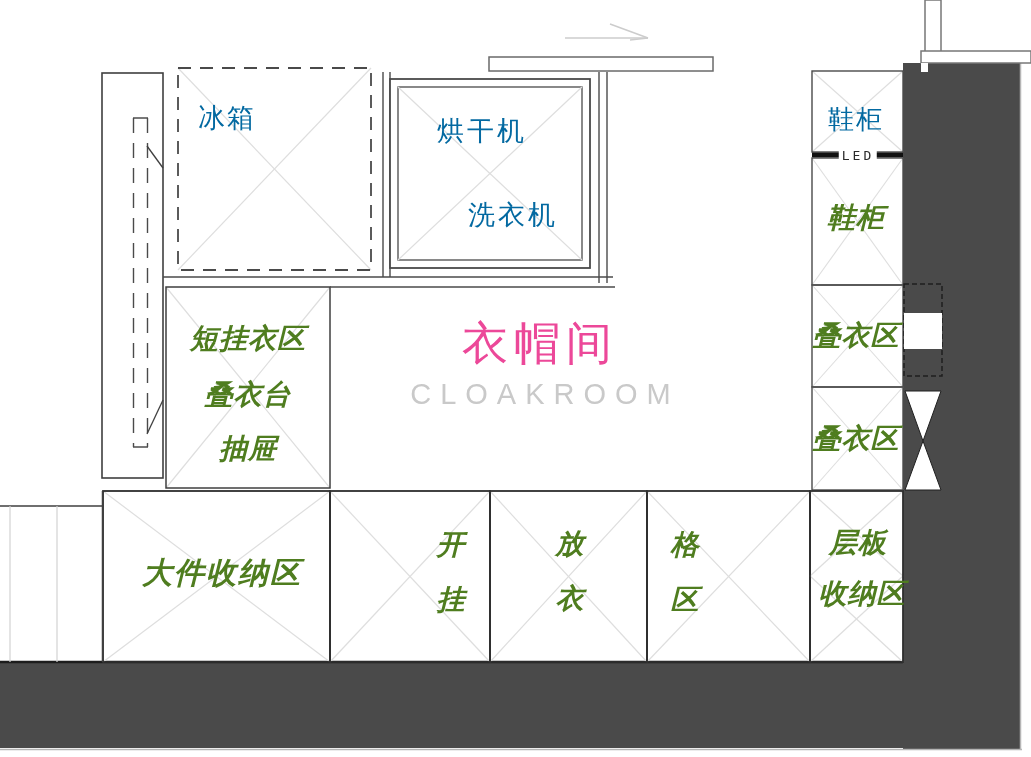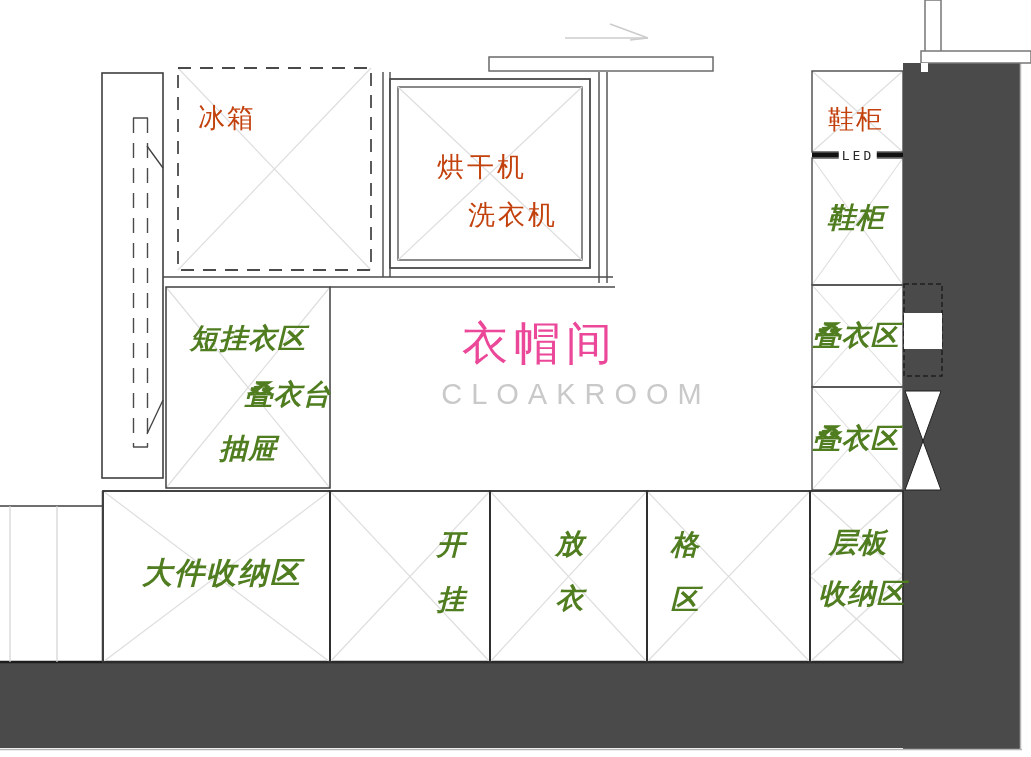--- a/index.html
+++ b/index.html
@@ -2,21 +2,21 @@
 <html><head>
 <meta charset="utf-8">
 <style>
   html,body{margin:0;padding:0;background:#fff;}
   .canvas{
     position:relative; width:1031px; height:757px; background:#ffffff;
     overflow:hidden; font-family:"Liberation Sans", sans-serif;
   }
   .canvas svg{position:absolute;left:0;top:0;}
   .lbl{position:absolute; transform:translate(-50%,-50%); white-space:nowrap; line-height:1;}
-  .cad{ font-family:"Liberation Serif","DejaVu Serif",serif; color:#c2410c; }
+  .cad{ font-family:"Liberation Serif","DejaVu Serif",serif; color:#0369a1; }
   .fridge-lbl{font-size:27px; letter-spacing:2px;}
   .appl-lbl{font-size:27px; letter-spacing:3px;}
   .shoe-lbl{font-size:26px; letter-spacing:2px;}
   .title-cn{font-size:46px; letter-spacing:6px; color:#ec4899;}
   .title-en{
     font-family:"Liberation Sans",sans-serif; font-size:29px; color:#c9c9c9;
     letter-spacing:9px; font-weight:400;
   }
   .green{
     color:#4f7d1f; font-weight:700; font-style:italic;
@@ -166,34 +166,34 @@
     <g>
       <line x1="0" y1="506" x2="102" y2="506" stroke="#3f3f3f" stroke-width="1.5"></line>
       <line x1="10" y1="506" x2="10" y2="662" stroke="#d2d2d2" stroke-width="1.2"></line>
       <line x1="57" y1="506" x2="57" y2="662" stroke="#d2d2d2" stroke-width="1.2"></line>
       <line x1="102.5" y1="491" x2="102.5" y2="662" stroke="#3f3f3f" stroke-width="1.5"></line>
     </g>
   </svg>
 
   <div class="lbl cad fridge-lbl" style="left:227px; top:118px;">冰箱</div>
 
-  <div class="lbl cad appl-lbl" style="left:482px; top:131px;margin-top:36px;">烘干机</div>
+  <div class="lbl cad appl-lbl" style="left:482px; top:131px;">烘干机</div>
   <div class="lbl cad appl-lbl" style="left:482px; top:215px;margin-left:31px;">洗衣机</div>
 
   <div class="lbl cad shoe-lbl" style="left:856px; top:120px;">鞋柜</div>
   <div class="lbl led-lbl" style="left:858px; top:155px;">LED</div>
   <div class="lbl green g28" style="left:856px; top:218px;">鞋柜</div>
   <div class="lbl green g28" style="left:856px; top:336px;">叠衣区</div>
   <div class="lbl green g28" style="left:856px; top:439px;">叠衣区</div>
 
   <div class="lbl title-cn cad" style="left:540px; top:344px;">衣帽间</div>
-  <div class="lbl title-en" style="left:545px; top:394px;margin-left:31px;">CLOAKROOM</div>
+  <div class="lbl title-en" style="left:545px; top:394px;">CLOAKROOM</div>
 
   <div class="lbl green g28" style="left:248px; top:339px;">短挂衣区</div>
-  <div class="lbl green g28" style="left:248px; top:395px;margin-left:40px;">叠衣台</div>
+  <div class="lbl green g28" style="left:248px; top:395px;">叠衣台</div>
   <div class="lbl green g28" style="left:248px; top:449px;">抽屉</div>
 
   <div class="lbl green g30" style="left:222px; top:573px;">大件收纳区</div>
   <div class="lbl green g28" style="left:451px; top:545px;">开</div>
   <div class="lbl green g28" style="left:451px; top:600px;">挂</div>
   <div class="lbl green g28" style="left:570px; top:544px;">放</div>
   <div class="lbl green g28" style="left:570px; top:599px;">衣</div>
   <div class="lbl green g28" style="left:685px; top:545px;">格</div>
   <div class="lbl green g28" style="left:685px; top:600px;">区</div>
   <div class="lbl green g28" style="left:858px; top:543px;">层板</div>

